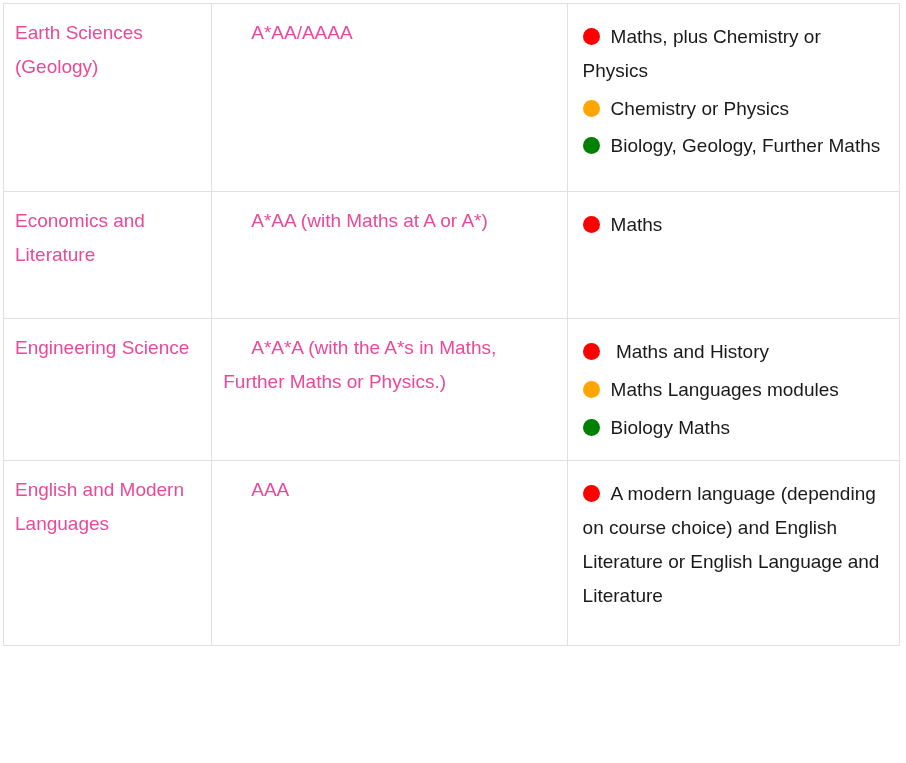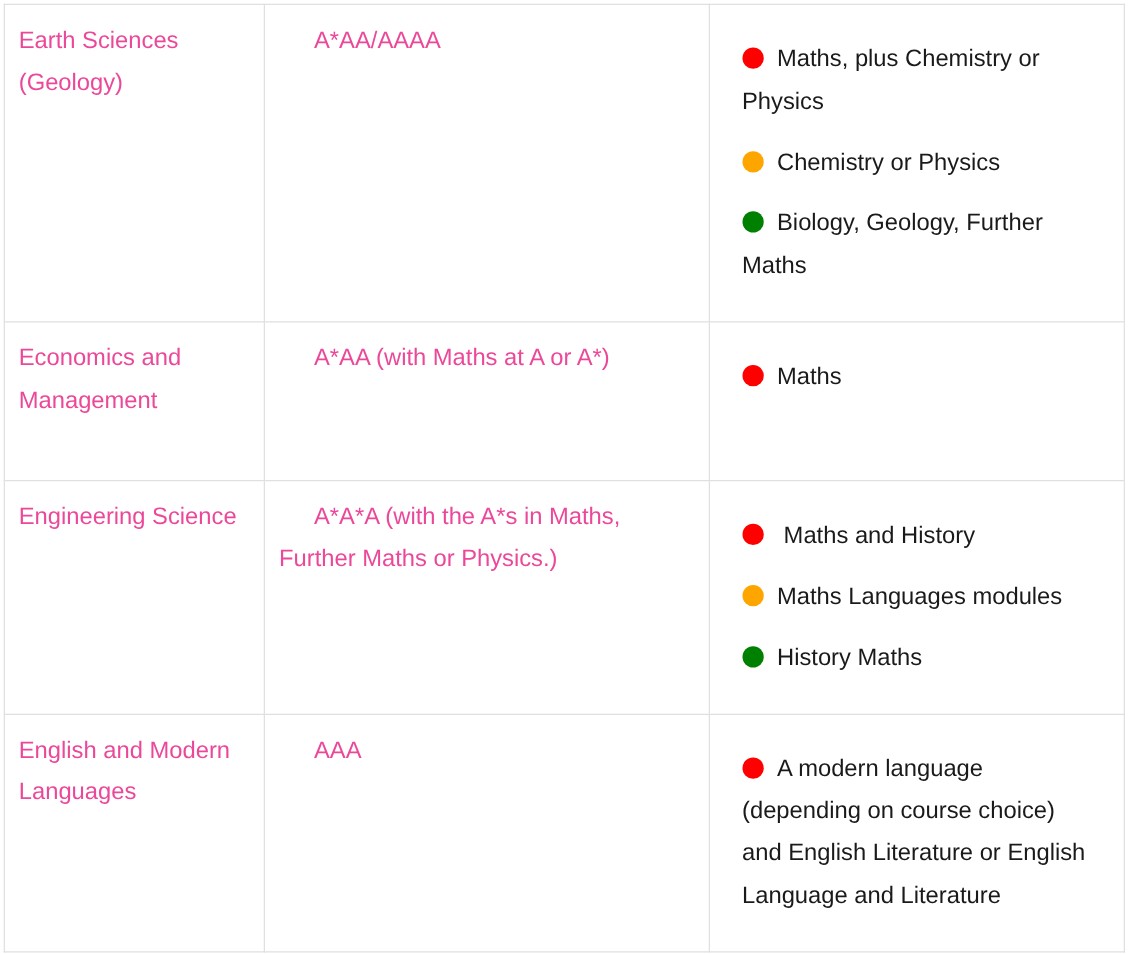--- a/index.html
+++ b/index.html
@@ -46,21 +46,21 @@
     color: #ec4899;
     margin-left: 28px;
   }
 
   .subject-list {
     margin: 0;
     padding: 0;
     list-style: none;
   }
   .subject-list li {
-    margin: 15px;
+    margin: 4px;
     padding: 0;
     text-indent: 0;
   }
 
   .dot {
     display: inline-block;
     width: 17px;
     height: 17px;
     border-radius: 50%;
     vertical-align: -2px;
@@ -99,21 +99,21 @@
         <ul class="subject-list">
           <li><span class="dot red"></span><span>Maths, plus Chemistry or Physics</span></li>
           <li><span class="dot orange"></span><span>Chemistry or Physics</span></li>
           <li><span class="dot green"></span><span>Biology, Geology, Further Maths</span></li>
         </ul>
       </td>
     </tr>
 
     <tr class="r2">
       <td>
-        <a class="course-link">Economics and Management</a>
+        <a class="course-link">Economics and Literature</a>
       </td>
       <td>
         <span class="offer-text">A*AA (with Maths at A or A*)</span>
       </td>
       <td>
         <ul class="subject-list">
           <li><span class="dot red"></span><span>Maths</span></li>
         </ul>
       </td>
     </tr>
@@ -122,21 +122,21 @@
       <td>
         <a class="course-link">Engineering Science</a>
       </td>
       <td>
         <span class="offer-text">A*A*A (with the A*s in Maths, Further Maths or Physics.)</span>
       </td>
       <td>
         <ul class="subject-list">
           <li><span class="dot red"></span><span> Maths and History</span></li>
           <li><span class="dot orange"></span><span>Maths Languages modules</span></li>
-          <li><span class="dot green"></span><span>History Maths</span></li>
+          <li><span class="dot green"></span><span>Biology Maths</span></li>
         </ul>
       </td>
     </tr>
 
 
     <tr class="r5">
       <td>
         <a class="course-link">English and Modern Languages</a>
       </td>
       <td>

